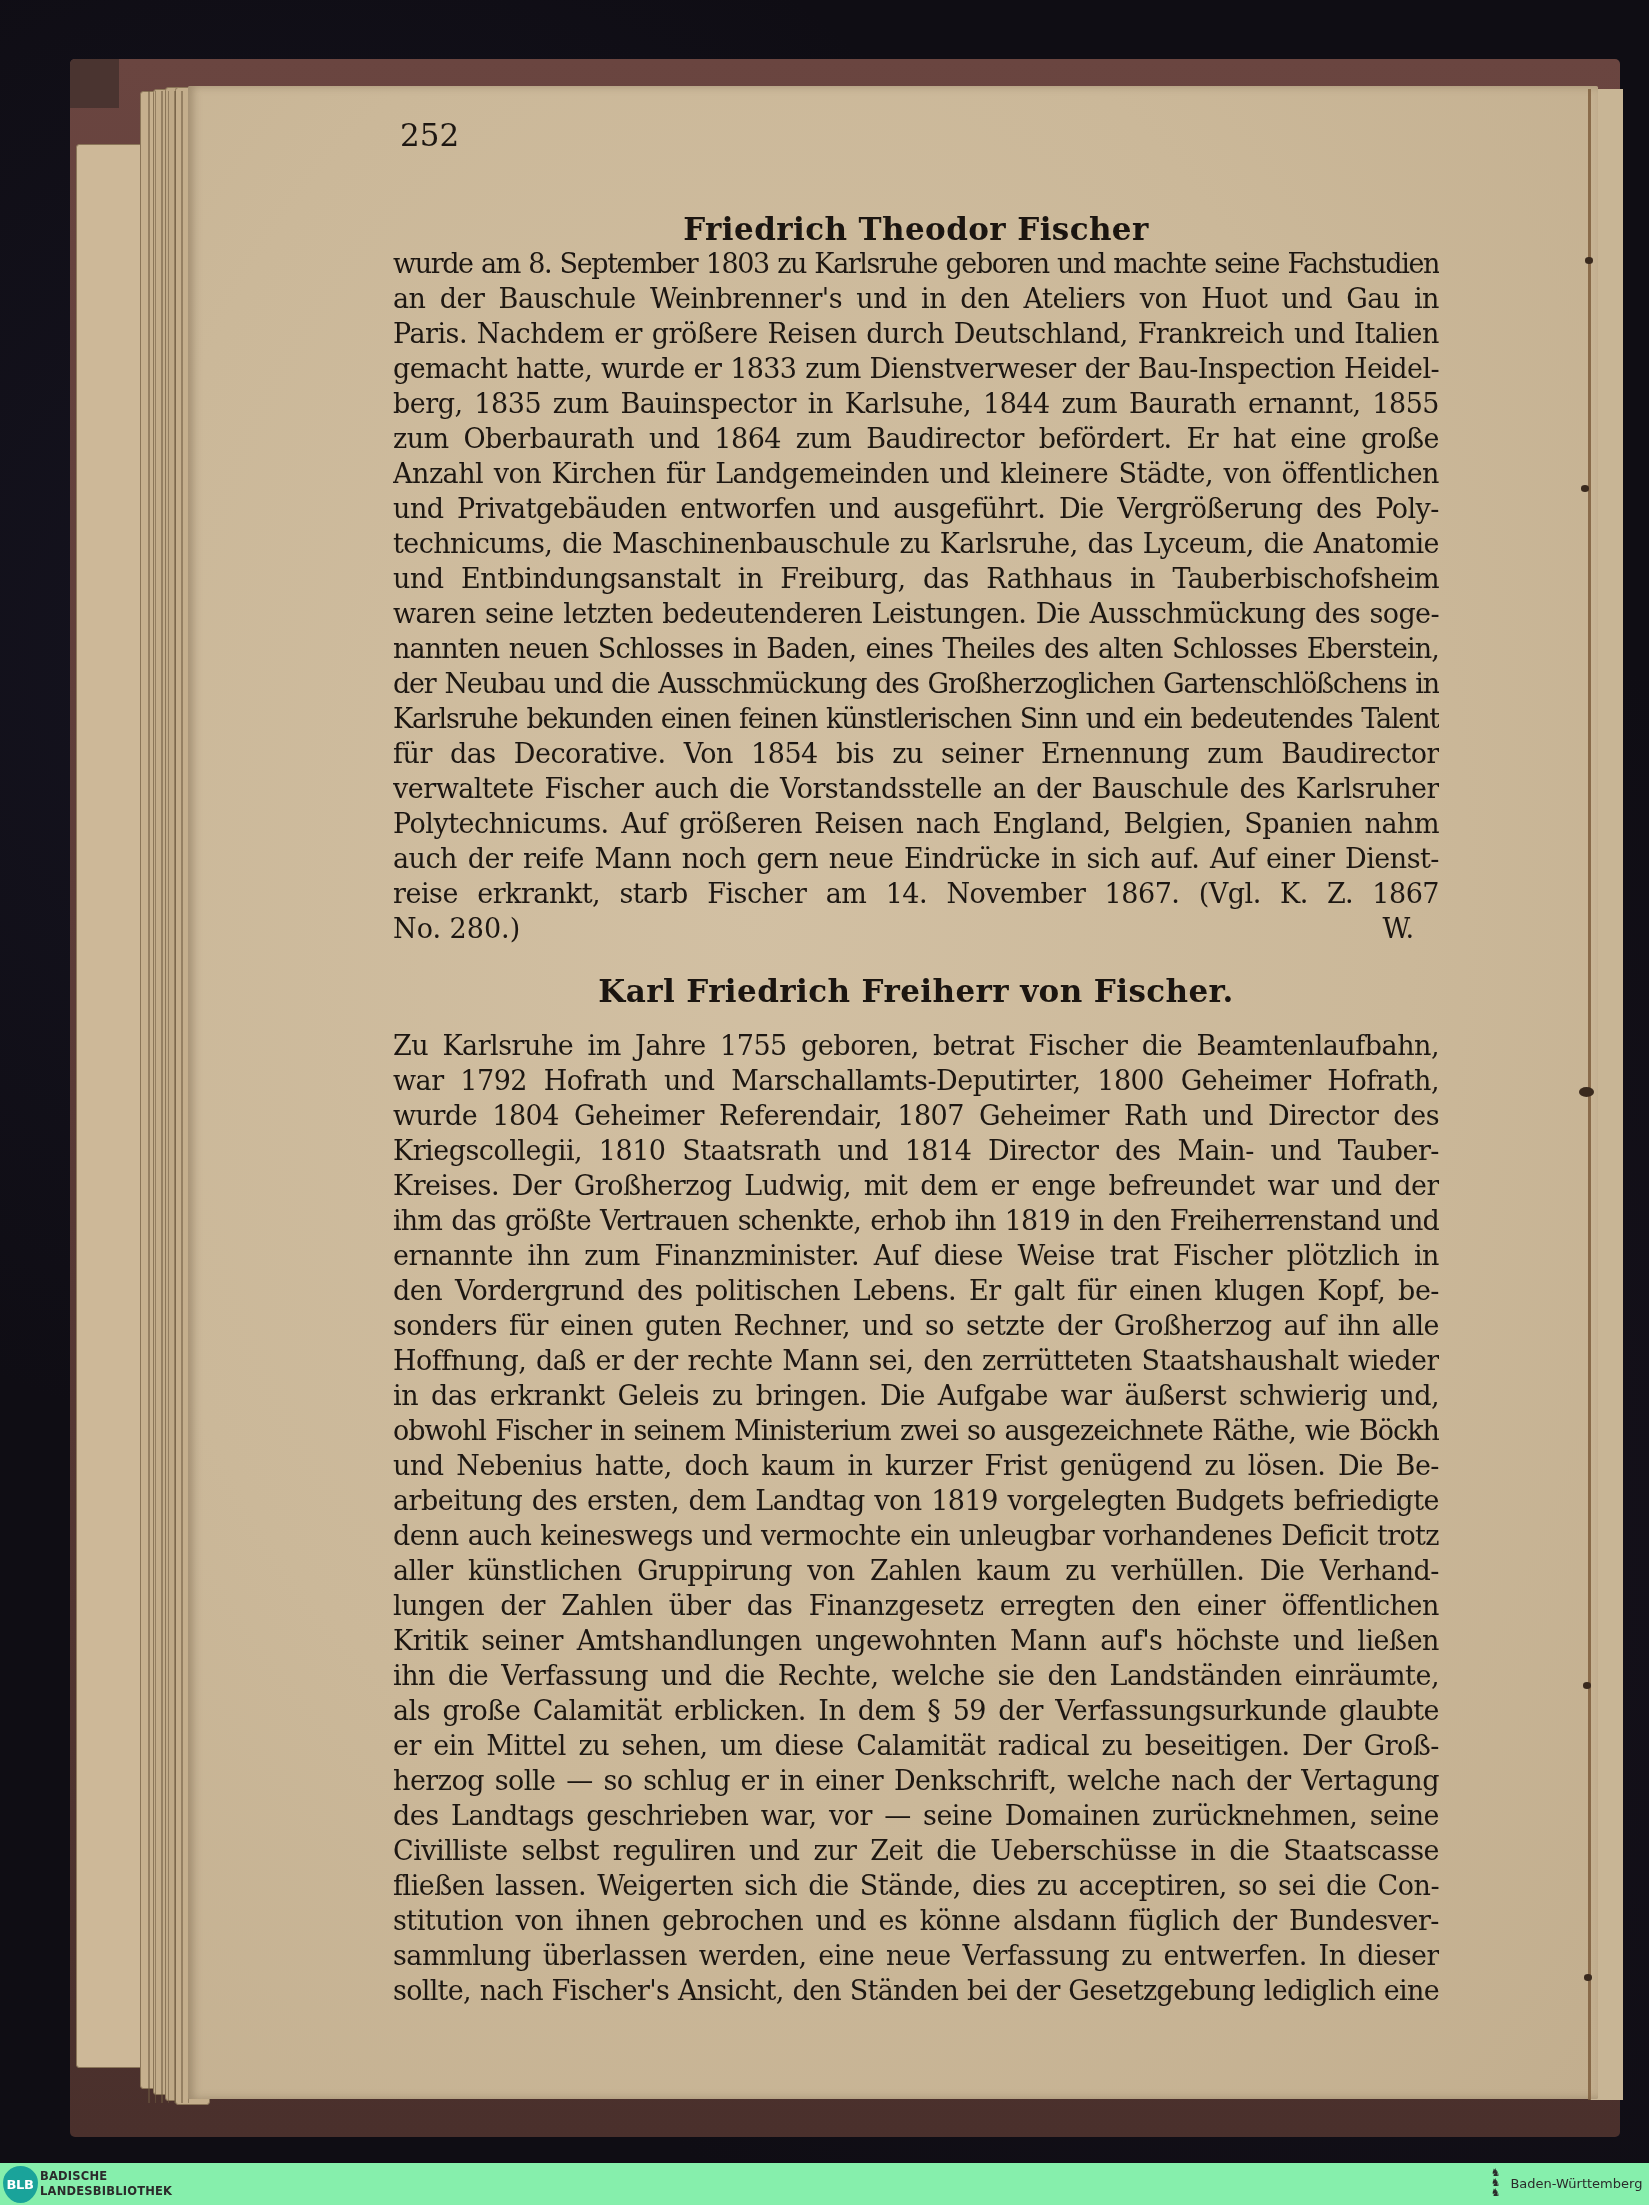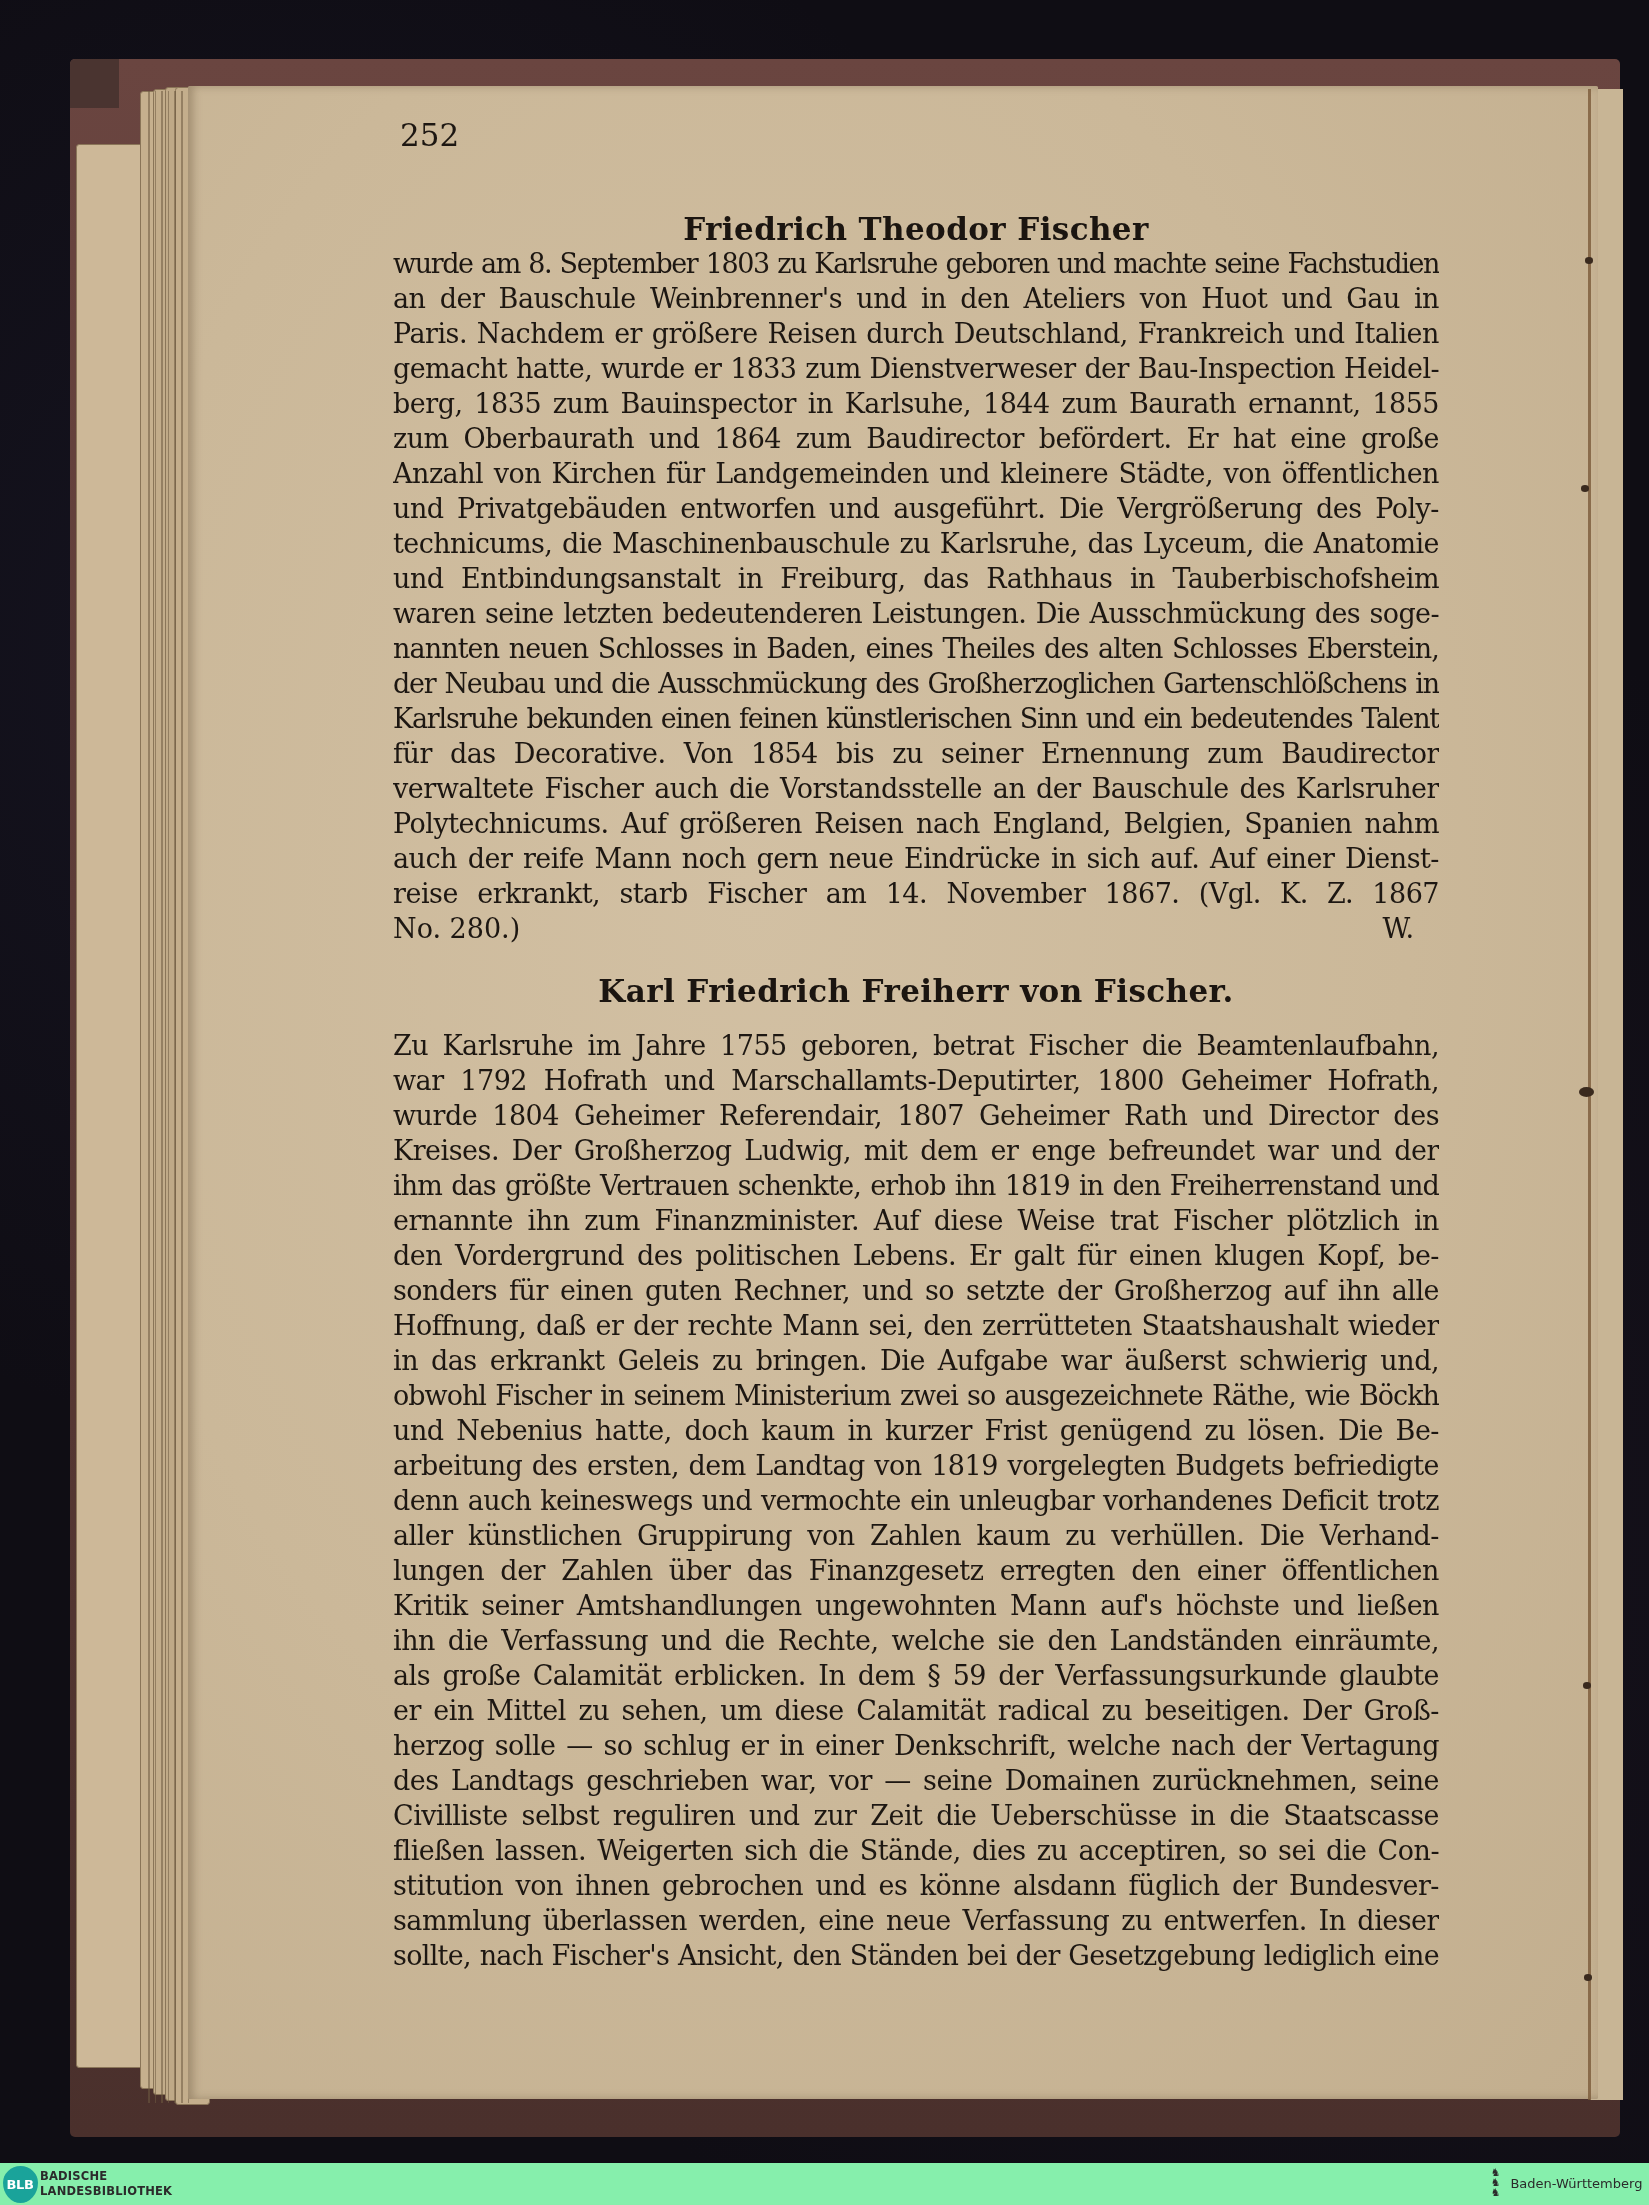--- a/index.html
+++ b/index.html
@@ -152,20 +152,21 @@
       <span>No. 280.)</span>
       <span style="margin-right: 25px;">W.</span>
     </div>
   </div>
 
 <div class="heading h2">Karl Friedrich Freiherr von Fischer.</div>
 <div class="para p2" id="para1">
     <span class="line">Zu Karlsruhe im Jahre 1755 geboren, betrat Fischer die Beamtenlaufbahn,</span>
     <span class="line">war 1792 Hofrath und Marschallamts-Deputirter, 1800 Geheimer Hofrath,</span>
     <span class="line">wurde 1804 Geheimer Referendair, 1807 Geheimer Rath und Director des</span>
+    <span class="line">Kriegscollegii, 1810 Staatsrath und 1814 Director des Main- und Tauber-</span>
     <span class="line">Kreises. Der Großherzog Ludwig, mit dem er enge befreundet war und der</span>
     <span class="line" style="letter-spacing: -0.9px;">ihm das größte Vertrauen schenkte, erhob ihn 1819 in den Freiherrenstand und</span>
     <span class="line">ernannte ihn zum Finanzminister. Auf diese Weise trat Fischer plötzlich in</span>
     <span class="line">den Vordergrund des politischen Lebens. Er galt für einen klugen Kopf, be-</span>
     <span class="line">sonders für einen guten Rechner, und so setzte der Großherzog auf ihn alle</span>
     <span class="line">Hoffnung, daß er der rechte Mann sei, den zerrütteten Staatshaushalt wieder</span>
     <span class="line">in das erkrankt Geleis zu bringen. Die Aufgabe war äußerst schwierig und,</span>
     <span class="line" style="letter-spacing: -1px;">obwohl Fischer in seinem Ministerium zwei so ausgezeichnete Räthe, wie Böckh</span>
     <span class="line">und Nebenius hatte, doch kaum in kurzer Frist genügend zu lösen. Die Be-</span>
     <span class="line">arbeitung des ersten, dem Landtag von 1819 vorgelegten Budgets befriedigte</span>

